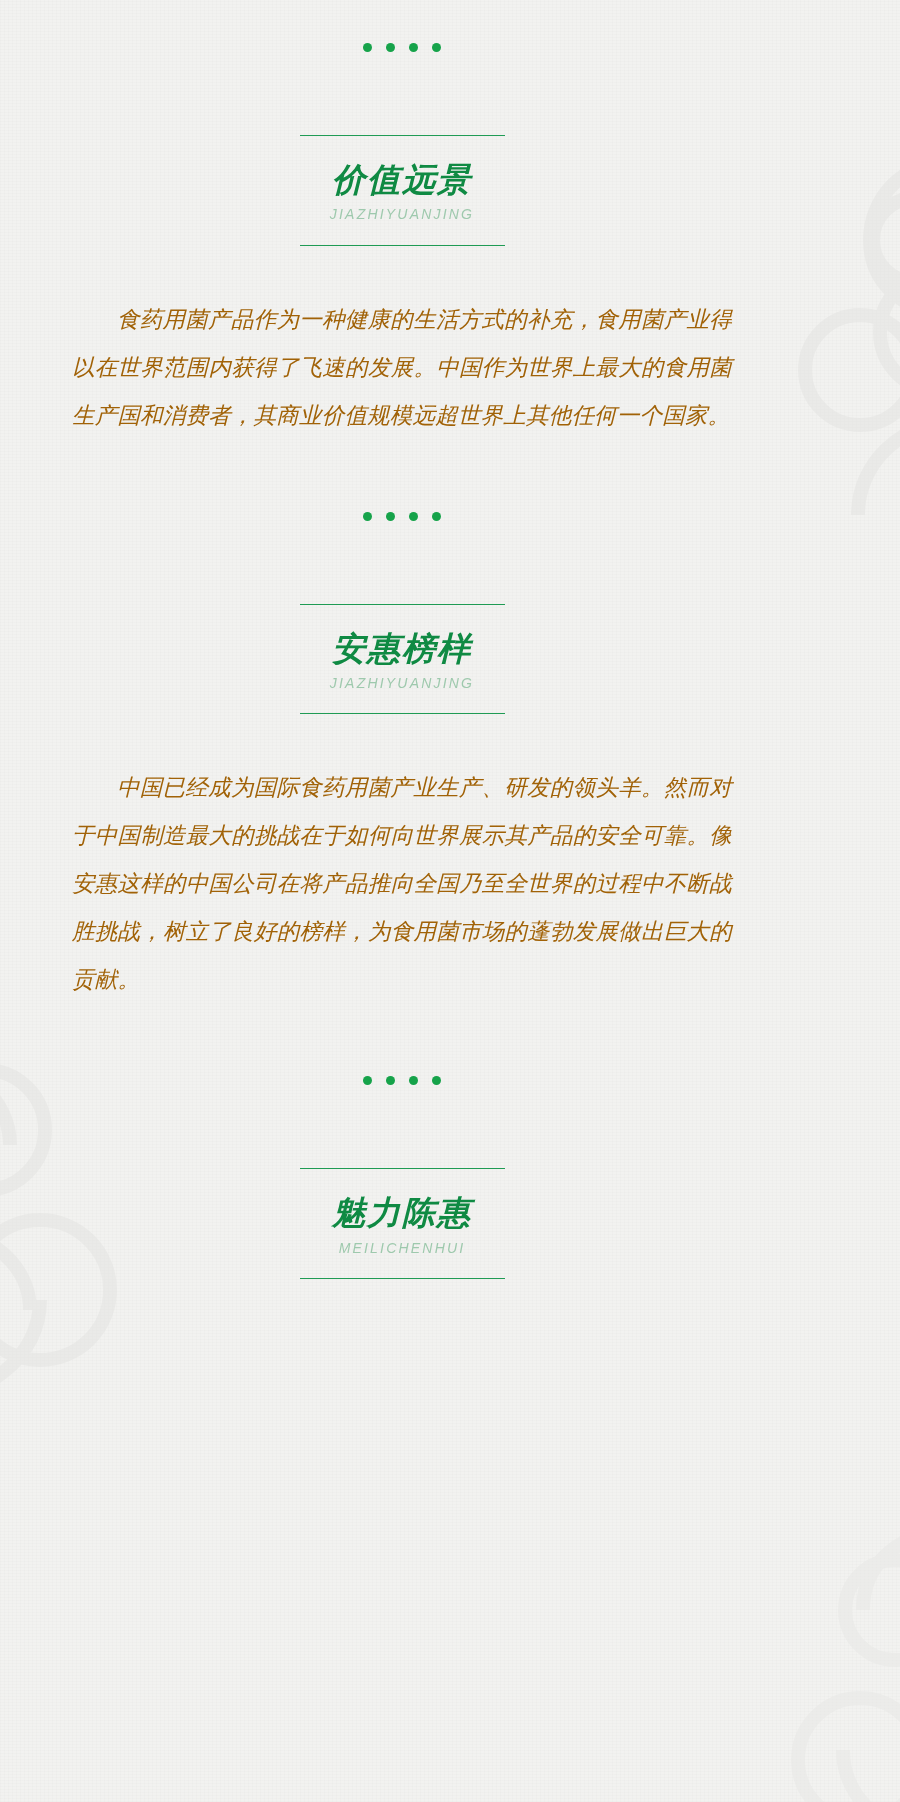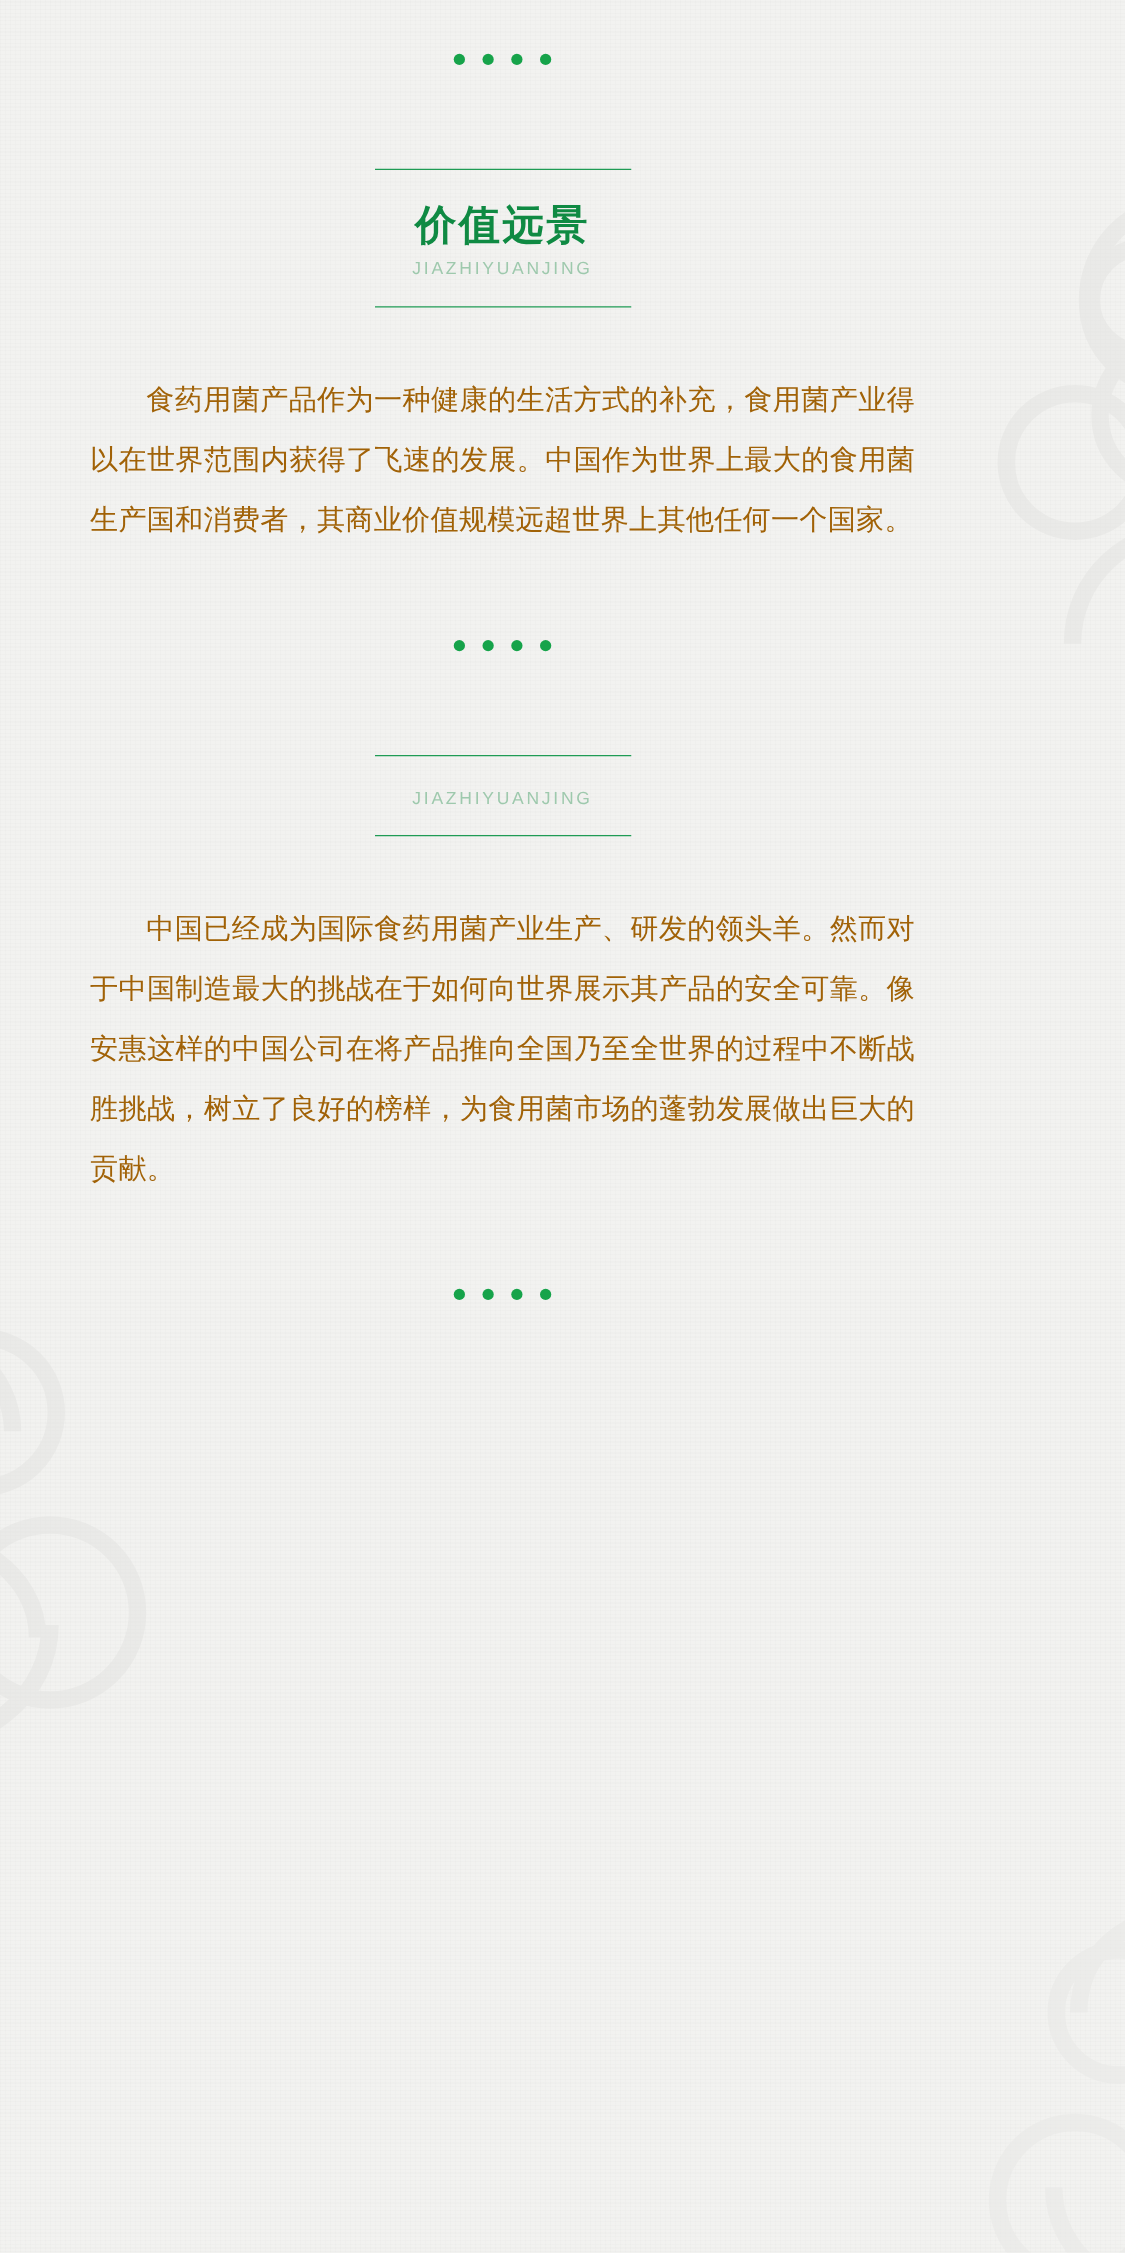--- a/index.html
+++ b/index.html
@@ -36,20 +36,21 @@
 
   .cloud-right-top { right: -70px; top: 120px; }
   .cloud-left-mid  { left: -110px; top: 1000px; }
   .cloud-right-bot { right: -60px; top: 1500px; }
 
   .page {
     position: relative;
     z-index: 1;
     width: 804px;
     box-sizing: border-box;
+    font-style: italic;
   }
 
   
   .dots {
     display: flex;
     justify-content: center;
     align-items: center;
     gap: 14px;
   }
   .dots .dot {
@@ -172,31 +173,38 @@
   <div class="dots">
     <span class="dot"></span>
     <span class="dot"></span>
     <span class="dot"></span>
     <span class="dot"></span>
   </div>
 
   <div class="sp-dots-head"></div>
   <div class="heading">
     <div class="rule top"></div>
+    <h2 class="title-cn">安惠榜样</h2>
     <div class="title-py">JIAZHIYUANJING</div>
     <div class="rule bottom"></div>
   </div>
   <div class="sp-head-para"></div>
   <p class="para">中国已经成为国际食药用菌产业生产、研发的领头羊。然而对于中国制造最大的挑战在于如何向世界展示其产品的安全可靠。像安惠这样的中国公司在将产品推向全国乃至全世界的过程中不断战胜挑战，树立了良好的榜样，为食用菌市场的蓬勃发展做出巨大的贡献。</p>
 
   <div class="sp-para-dots"></div>
   <div class="dots">
     <span class="dot"></span>
     <span class="dot"></span>
     <span class="dot"></span>
     <span class="dot"></span>
   </div>
 
   <div class="sp-dots-head"></div>
+  <div class="heading">
+    <div class="rule top"></div>
+    <h2 class="title-cn">魅力陈惠</h2>
+    <div class="title-py">MEILICHENHUI</div>
+    <div class="rule bottom"></div>
+  </div>
   <div class="sp-head-para"></div>
 
   <div class="sp-bottom"></div>
 </div>
 
 </body></html>

